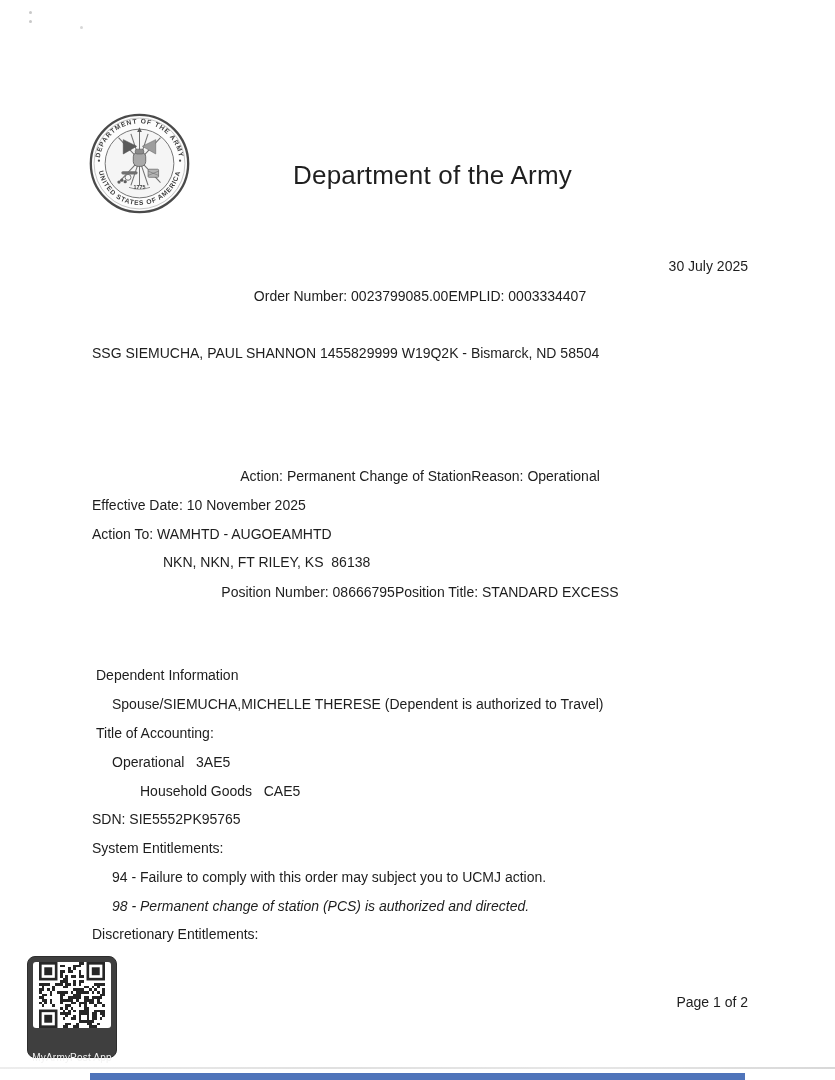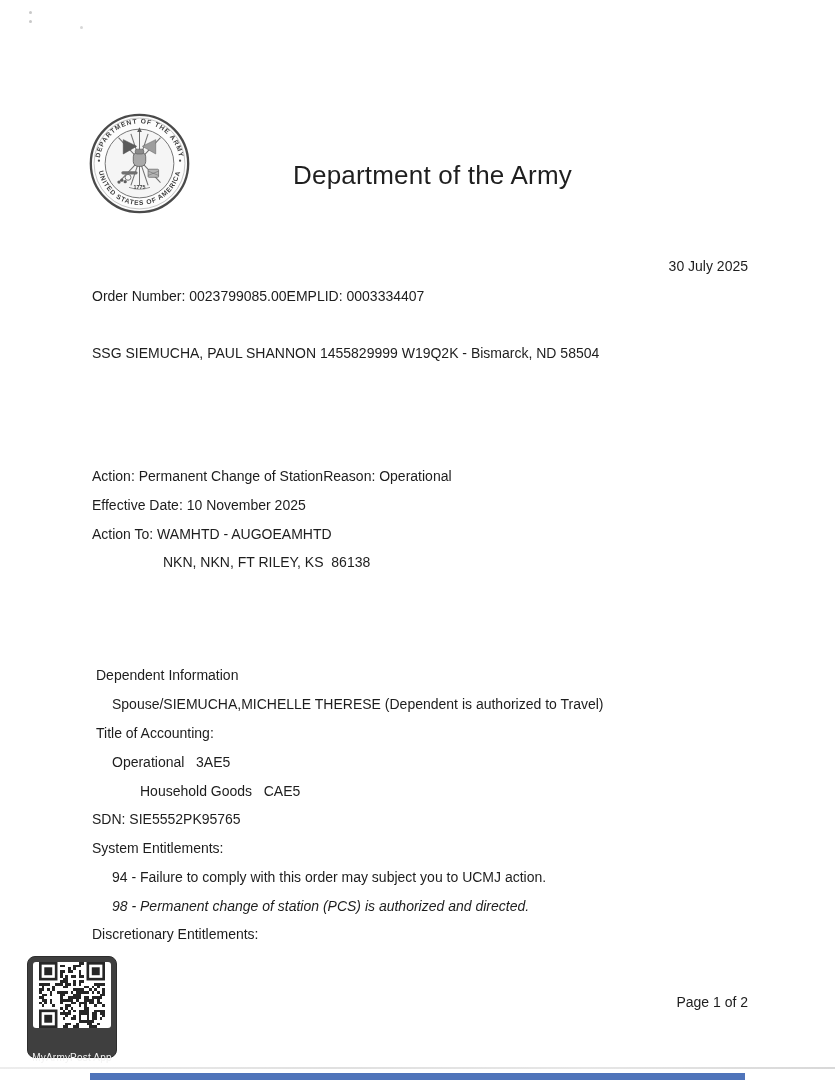--- a/index.html
+++ b/index.html
@@ -12,21 +12,21 @@
   #speck2 { left:29px; top:20px; width:3px; height:3px; }
   #speck3 { left:80px; top:26px; width:3px; height:3px; opacity:.4; }
 
   .seal { position:absolute; left:87px; top:111px; width:105px; height:105px; }
 
   .doc-title { position:absolute; left:293px; top:160px; font-size:26px;
                font-weight:500; color:#1f1f1f; letter-spacing:.2px; }
 
   .row { position:absolute; left:92px; width:656px; font-size:14px;
          line-height:18px; white-space:pre; }
-  .row.split { display:flex; justify-content:flex-start; }
+  .row.split { display:flex; justify-content:center; }
   .right-align { text-align:right; }
 
   #row-date        { top:257px; }
   #row-order       { top:287px; }
   #row-assignment  { top:316px; }
   #row-member      { top:344px; }
   #row-action      { top:467px; }
   #row-effective   { top:496px; }
   #row-reportto    { top:525px; }
   #row-reportto2   { top:553px; padding-left:71px; }
@@ -122,20 +122,24 @@
     <span>Action: Permanent Change of Station</span>
     <span>Reason: Operational</span>
   </div>
 
   <div id="row-effective" class="row">Effective Date: 10 November 2025</div>
 
   <div id="row-reportto" class="row">Action To: WAMHTD - AUGOEAMHTD</div>
 
   <div id="row-reportto2" class="row">NKN, NKN, FT RILEY, KS  86138</div>
 
+  <div id="row-position" class="row split">
+    <span>Position Number: 08666795</span>
+    <span>Position Title: STANDARD EXCESS</span>
+  </div>
 
 
   <div id="row-dependent" class="row">Dependent Information</div>
 
   <div id="row-spouse" class="row">Spouse/SIEMUCHA,MICHELLE THERESE (Dependent is authorized to Travel)</div>
 
   <div id="row-loa" class="row">Title of Accounting:</div>
 
   <div id="row-loa-op" class="row">Operational   3AE5</div>
 

